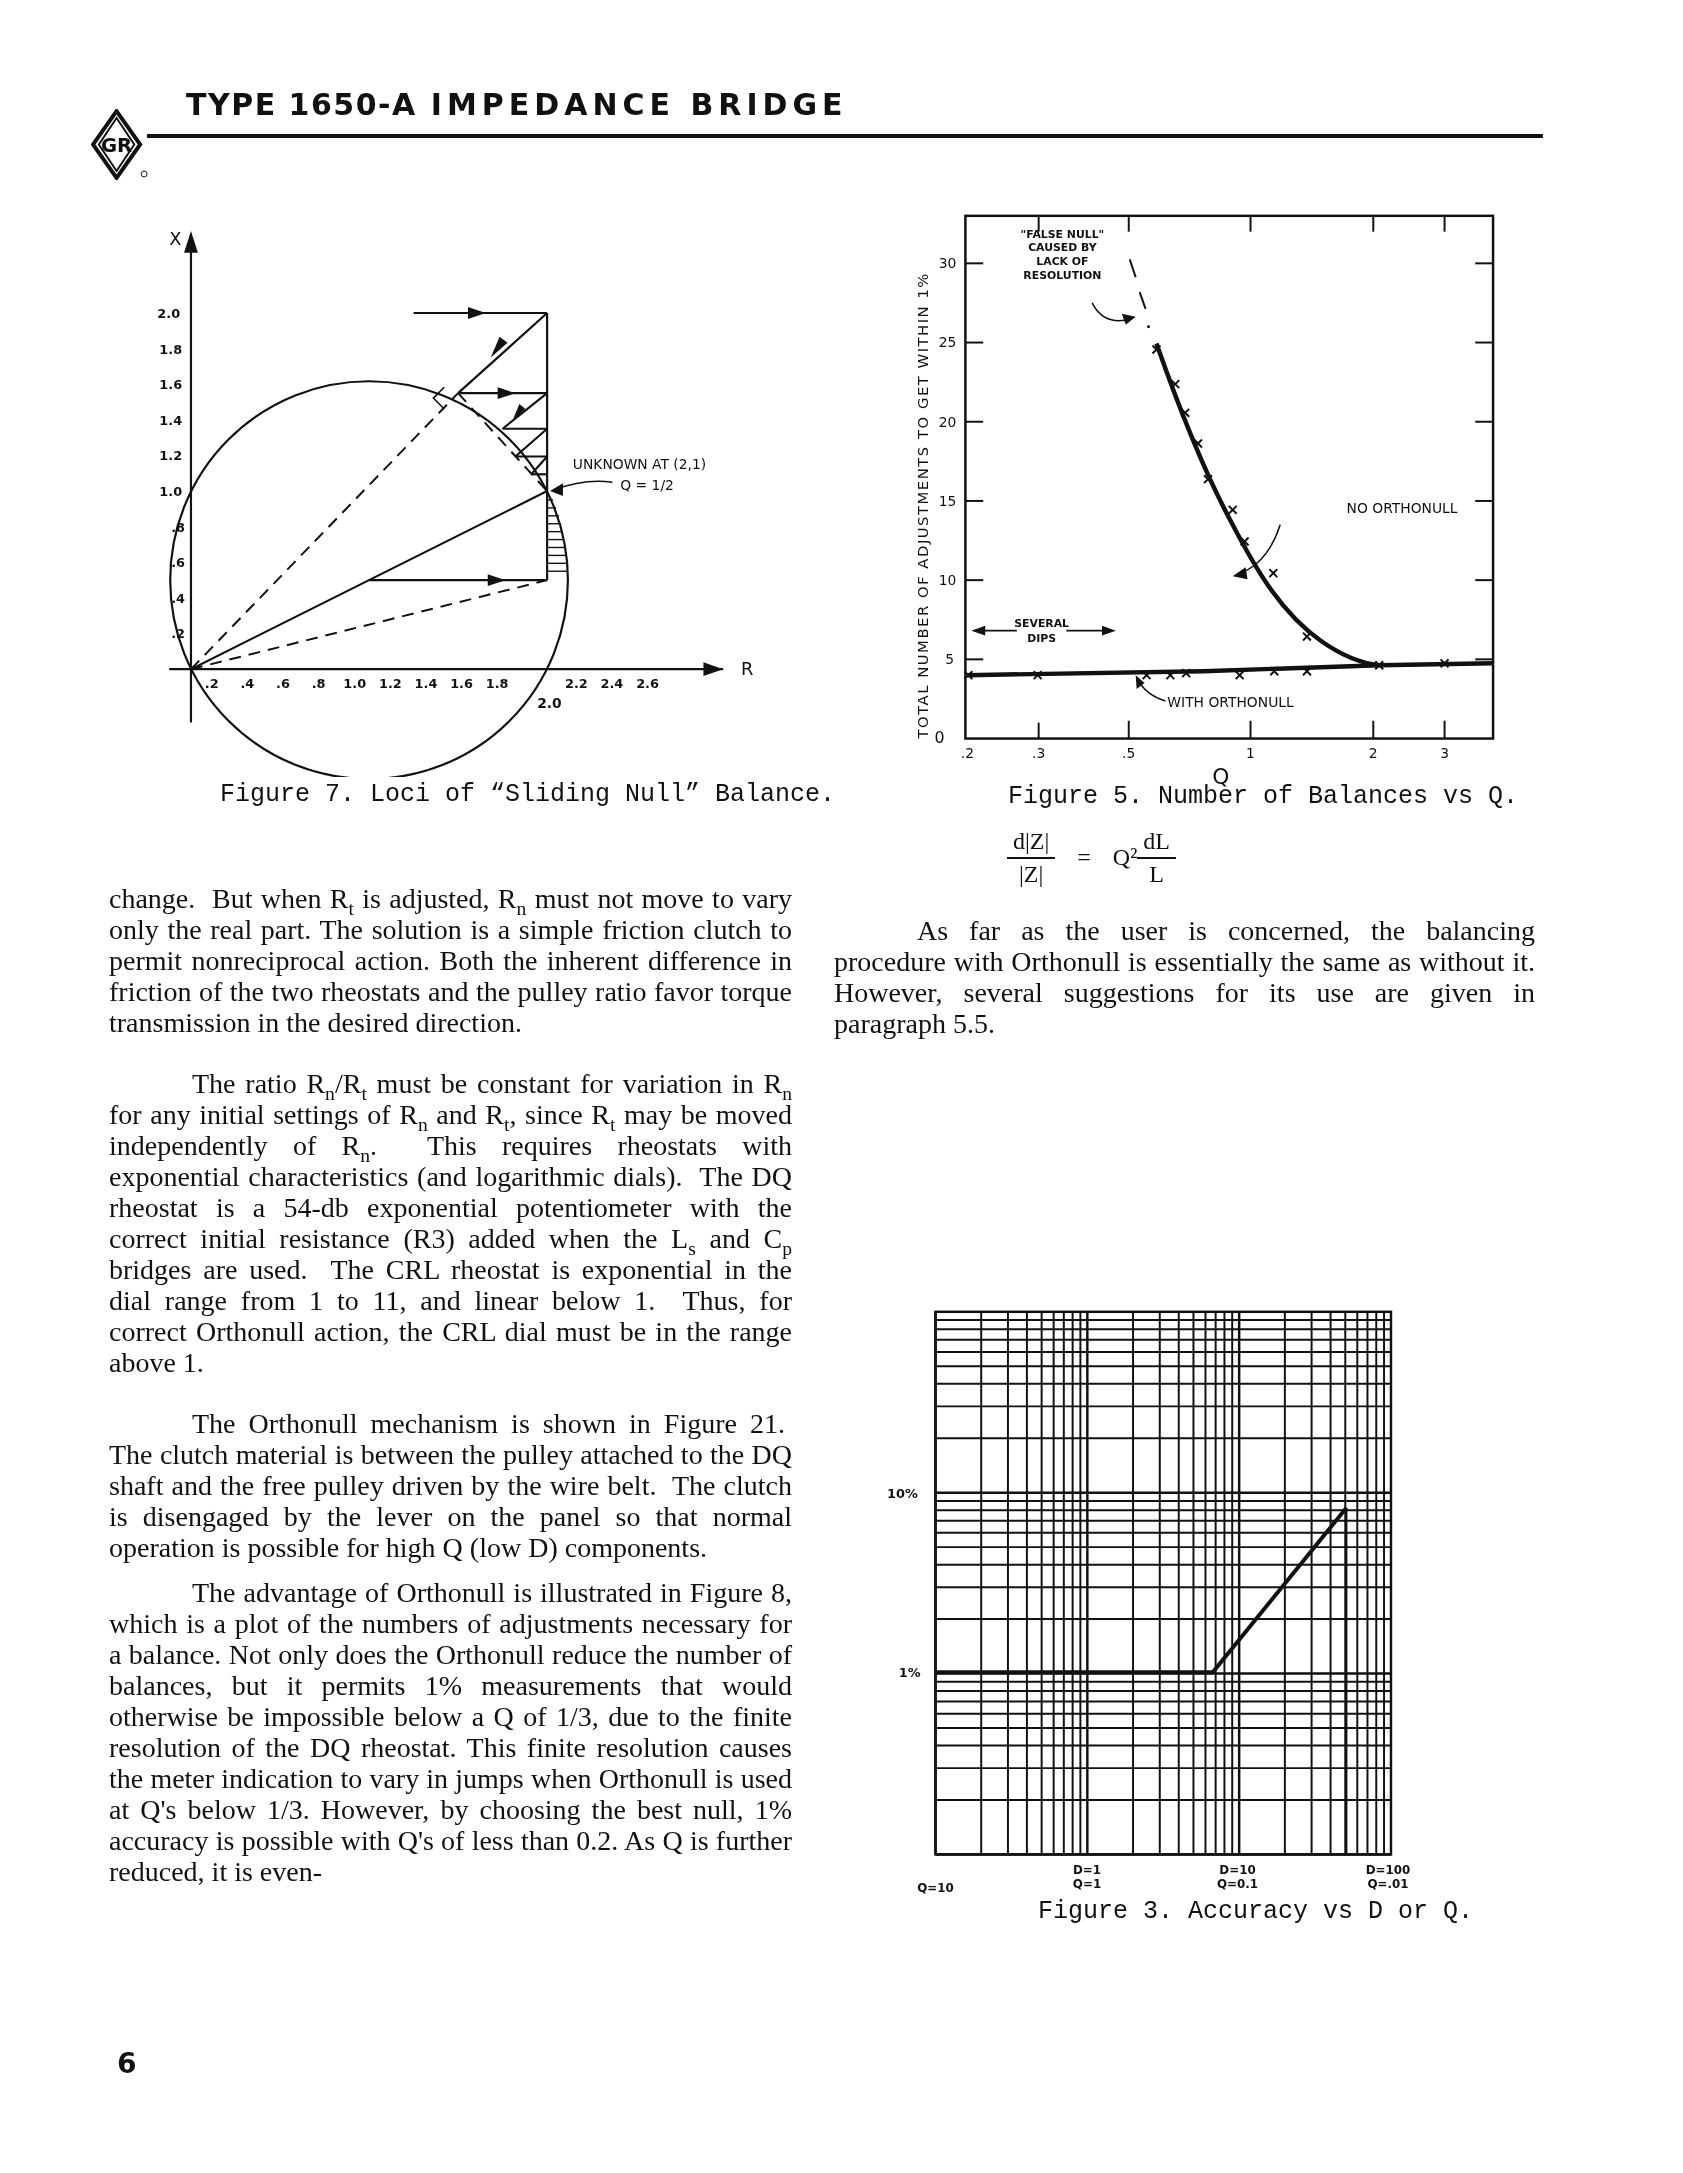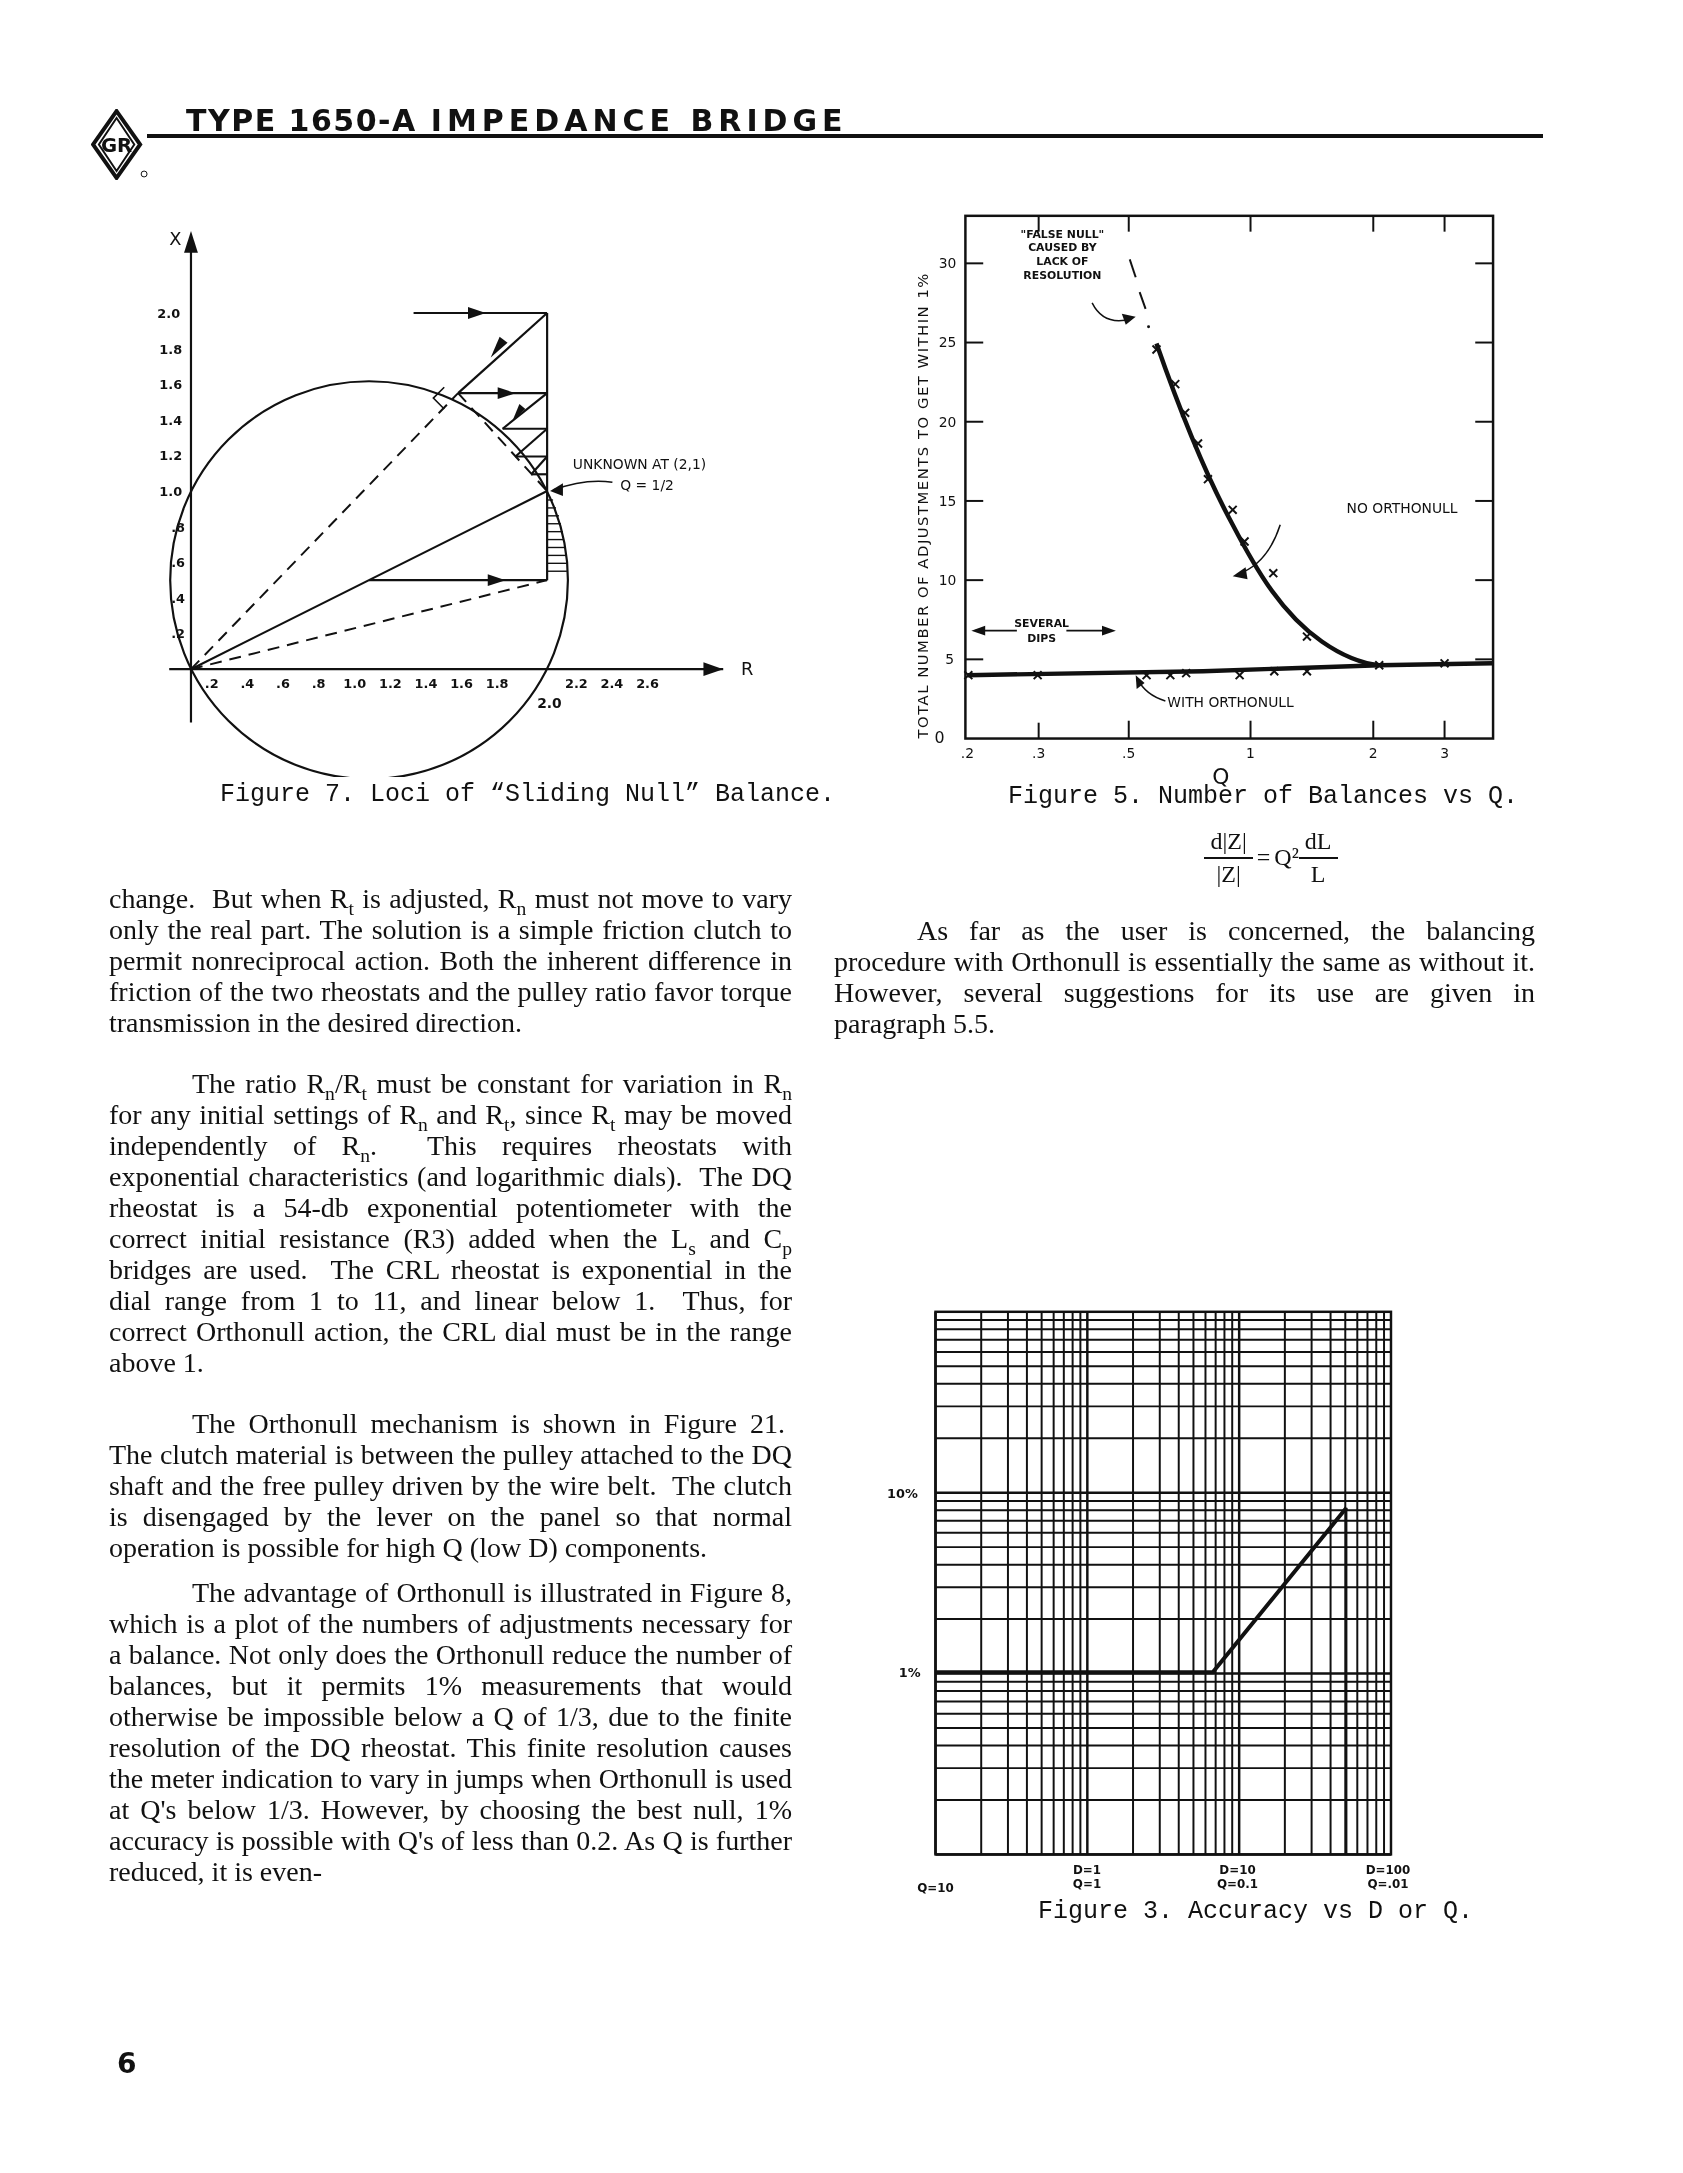--- a/index.html
+++ b/index.html
@@ -1,18 +1,18 @@
 <!DOCTYPE html>
 <html><head>
 <meta charset="utf-8">
 <style>
   html, body { margin:0; padding:0; background:#ffffff; }
   body { width:1683px; height:2173px; position:relative; overflow:hidden; color:#111; }
   .abs { position:absolute; }
-  .header-title { left:186px; top:103px; font-family:"DejaVu Sans", sans-serif; font-weight:bold; font-size:30px; letter-spacing:1.5px; white-space:nowrap; }
+  .header-title { left:186px; top:87px; font-family:"DejaVu Sans", sans-serif; font-weight:bold; font-size:30px; letter-spacing:1.5px; white-space:nowrap; }
   .header-title .t2 { letter-spacing:5px; margin-left:14px; }
   .rule { left:147px; top:134px; width:1396px; height:4px; background:#111; }
   .col { font-family:"Liberation Serif", serif; font-size:28px; line-height:31px; text-align:justify; }
   .col p { margin:0; }
   .col p.indent { text-indent:83px; }
   .col .gap { height:30px; }
   .col .gap-s { height:14px; }
   .caption { font-family:Liberation Mono, monospace; font-size:25px; white-space:nowrap; }
   .pagenum { font-family:"DejaVu Sans", sans-serif; font-weight:bold; font-size:28px; }
   sub { font-size:0.7em; vertical-align:-0.35em; line-height:0; }
@@ -248,21 +248,21 @@
   <p>change.&nbsp; But when R<sub>t</sub> is adjusted, R<sub>n</sub> must not move to vary only the real part. The solution is a simple friction clutch to permit nonreciprocal action. Both the inherent difference in friction of the two rheostats and the pulley ratio favor torque transmission in the desired direction.</p>
   <div class="gap"></div>
   <p class="indent">The ratio R<sub>n</sub>/R<sub>t</sub> must be constant for variation in R<sub>n</sub> for any initial settings of R<sub>n</sub> and R<sub>t</sub>, since R<sub>t</sub> may be moved independently of R<sub>n</sub>.&nbsp; This requires rheostats with exponential characteristics (and logarithmic dials).&nbsp; The DQ rheostat is a 54-db exponential potentiometer with the correct initial resistance (R3) added when the L<sub>s</sub> and C<sub>p</sub> bridges are used.&nbsp; The CRL rheostat is exponential in the dial range from 1 to 11, and linear below 1.&nbsp; Thus, for correct Orthonull action, the CRL dial must be in the range above 1.</p>
   <div class="gap"></div>
   <p class="indent">The Orthonull mechanism is shown in Figure 21.&nbsp; The clutch material is between the pulley attached to the DQ shaft and the free pulley driven by the wire belt.&nbsp; The clutch is disengaged by the lever on the panel so that normal operation is possible for high Q (low D) components.</p>
   <div class="gap-s"></div>
   <p class="indent">The advantage of Orthonull is illustrated in Figure 8, which is a plot of the numbers of adjustments necessary for a balance. Not only does the Orthonull reduce the number of balances, but it permits 1% measurements that would otherwise be impossible below a Q of 1/3, due to the finite resolution of the DQ rheostat. This finite resolution causes the meter indication to vary in jumps when Orthonull is used at Q's below 1/3. However, by choosing the best null, 1% accuracy is possible with Q's of less than 0.2. As Q is further reduced, it is even-</p>
 </div>
 
 <div class="abs col" style="left:834px;top:818px;width:701px;">
-  <div class="eq" style="margin:10px 0 14px 173px; height:59px; display:flex; align-items:center; gap:4px;justify-content:center;">
+  <div class="eq" style="margin:10px 0 14px 173px; height:59px; display:flex; align-items:center; gap:22px;">
     <span class="frac">
         <span class="num">d|Z|</span>
         <span>|Z|</span>
       </span>
     <span>=</span>
     <span style="display:inline-flex;align-items:center;">
         <span>Q²</span>
         <span class="frac">
           <span class="num">dL</span>
           <span>L</span>

